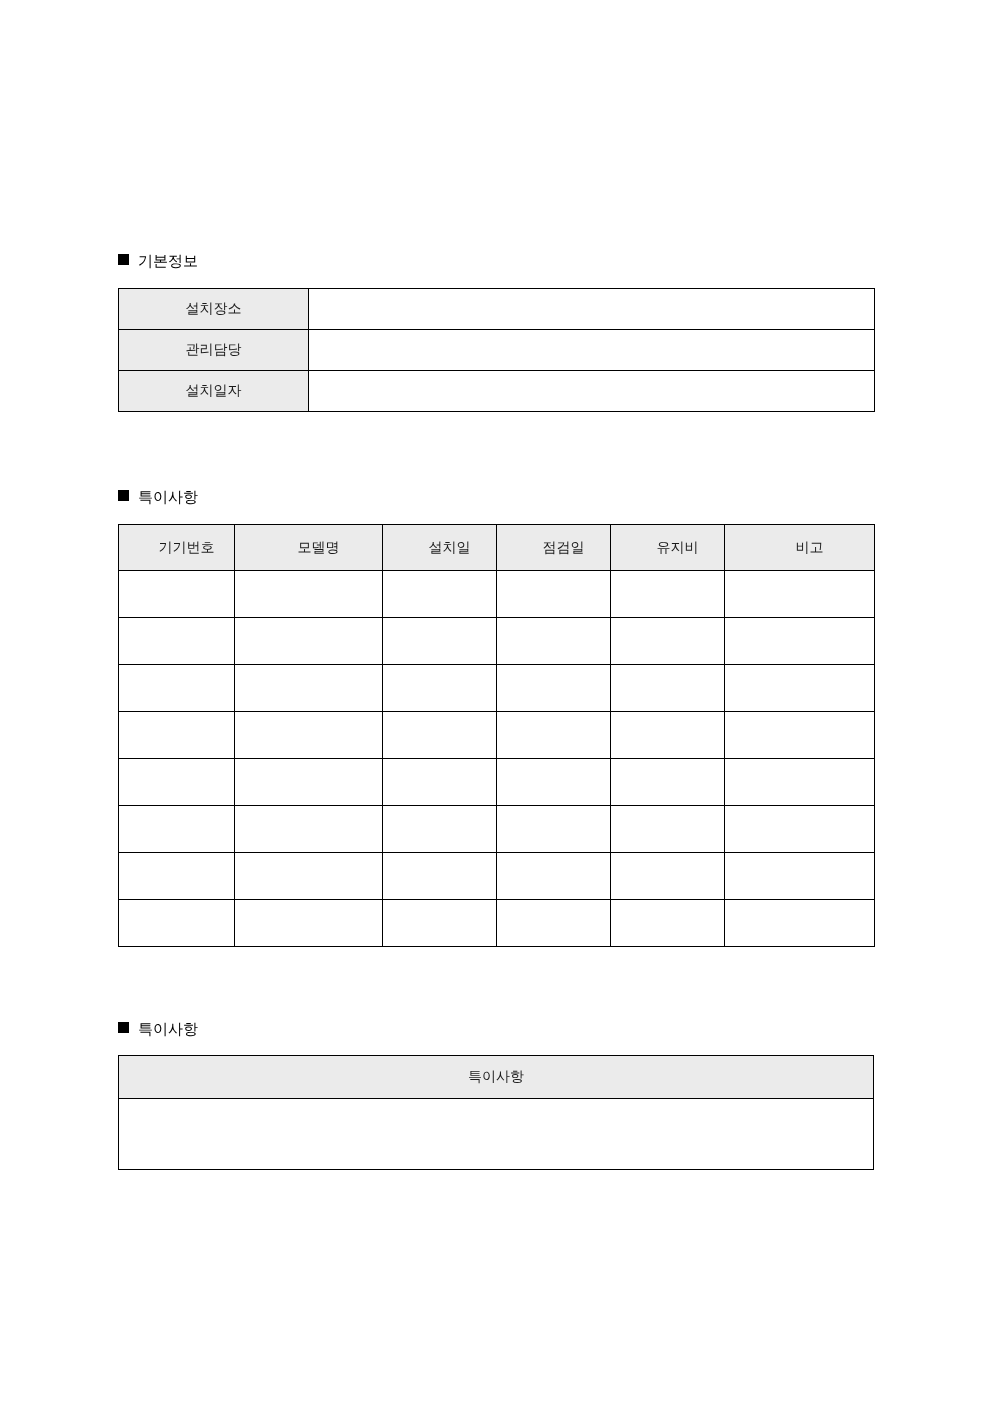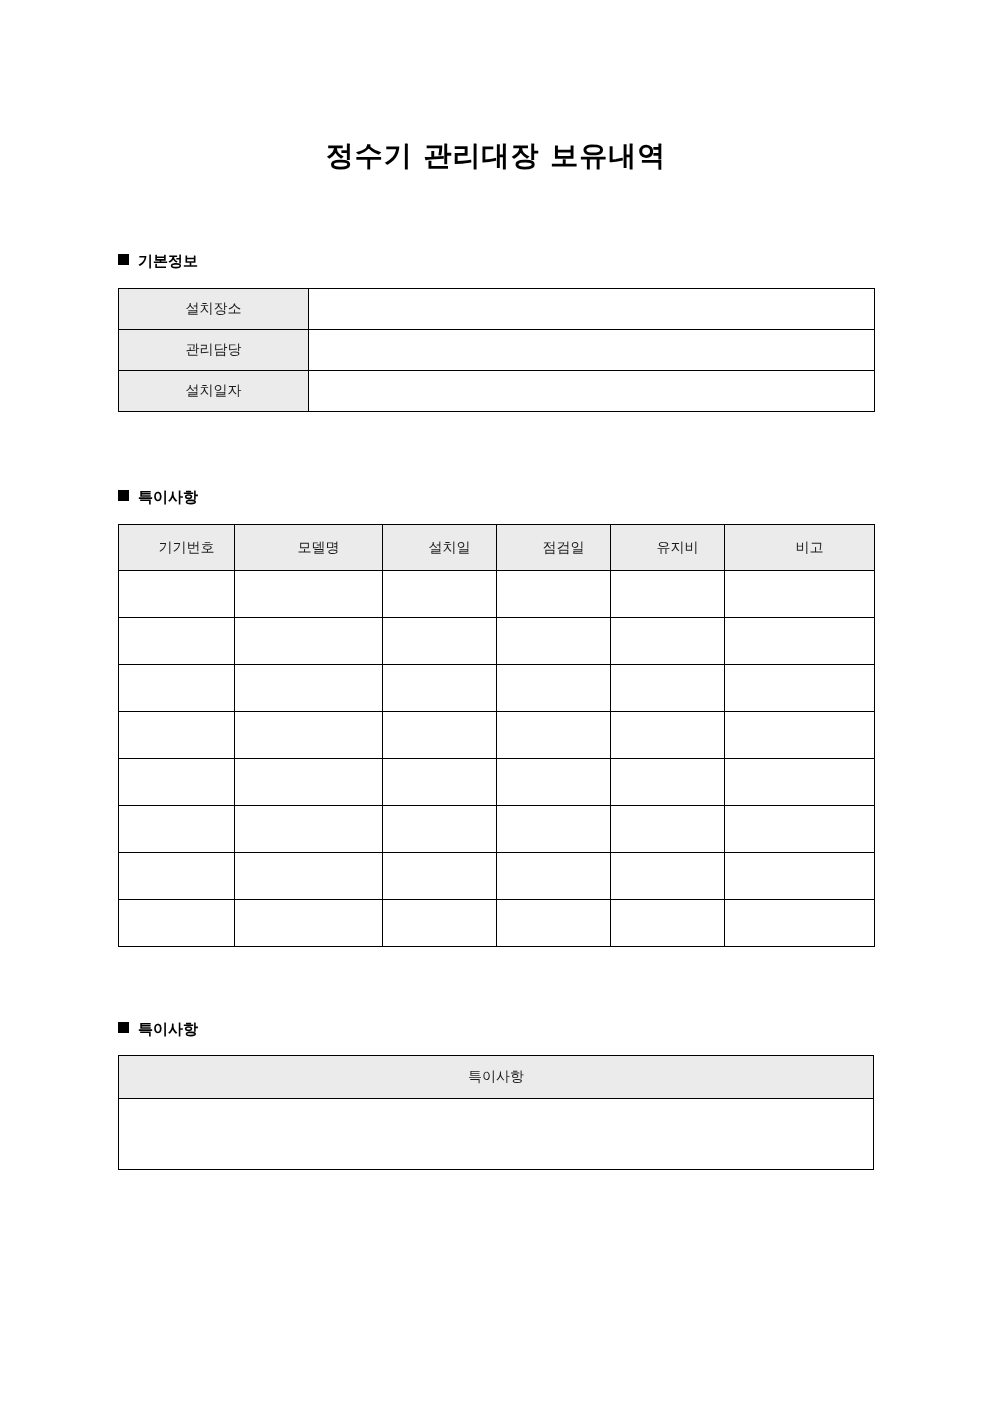--- a/index.html
+++ b/index.html
@@ -36,21 +36,21 @@
     letter-spacing: 1px;
     line-height: 40px;
     white-space: pre;
   }
 
   
   .section-heading {
     position: absolute;
     left: 118px;
     font-size: 15px;
-    font-weight: bold;
+    font-weight: normal;
     line-height: 22px;
     white-space: nowrap;
   }
   .section-heading .bullet {
     display: inline-block;
     width: 11px;
     height: 11px;
     background: #000000;
     margin-right: 9px;
     vertical-align: 1px;
@@ -120,21 +120,20 @@
     width: 756px;
   }
   #table-notes th { height: 42px; }
   #table-notes td.notes-body { height: 70px; }
 </style>
 </head>
 <body>
 
 <div class="page">
 
-  <div class="doc-title">정수기 관리대장 보유내역</div>
 
   <div class="section-heading" id="heading-basic">
     <span class="bullet"></span><span class="sec-label">기본정보</span>
   </div>
 
   <table class="doc-table" id="table-basic">
     <colgroup>
       <col class="c-label">
         <col class="c-value">
     </colgroup>

